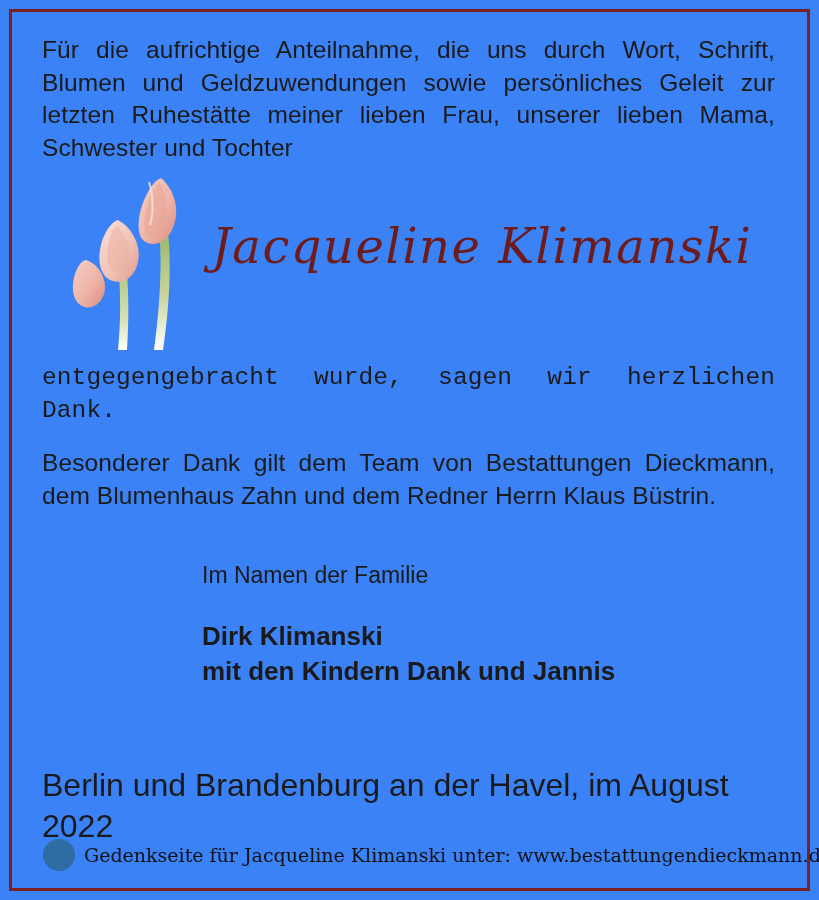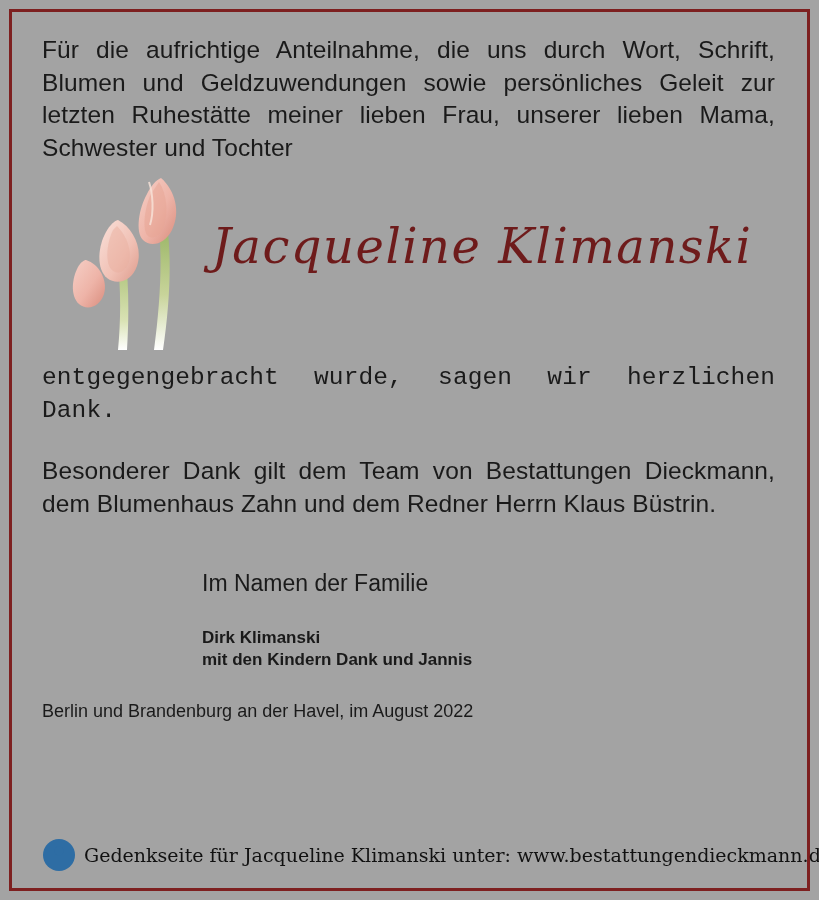--- a/index.html
+++ b/index.html
@@ -12,21 +12,21 @@
     height: 900px;
     font-family: "Liberation Sans", sans-serif;
     color: #1a1a1a;
     overflow: hidden;
   }
   .page {
     position: relative;
     width: 819px;
     height: 900px;
     box-sizing: border-box;
-    background: #a3a3a3;
+    background: #3b82f6;
   }
   .border-outer {
     position: absolute;
     left: 9px;
     top: 9px;
     right: 9px;
     bottom: 9px;
     border: 3px solid #7d2020;
     box-sizing: border-box;
   }
@@ -74,40 +74,40 @@
     color: #6e1b1b;
     letter-spacing: 1.5px;
     white-space: nowrap;
   }
   .after-name {
     margin-top: 2px;
     width: 733px;
     font-family: Liberation Mono, monospace;
   }
   .thanks {
-    margin-top: 28px;
+    margin-top: 20px;
     width: 733px;
   }
   .family-block {
     margin-top: 48px;
     padding-left: 160px;
   }
   .family-intro {
     font-size: 23px;
     line-height: 1.3;
   }
   .family-names {
     margin-top: 28px;
-    font-size: 17px;
+    font-size: 26px;
     font-weight: bold;
     line-height: 1.35;
   }
   .place-date {
-    margin-top: 28px;
-    font-size: 18px;
+    margin-top: 76px;
+    font-size: 32px;
     line-height: 1.3;
   }
   .footer {
     position: absolute;
     left: 0;
     bottom: 8px;
     display: flex;
     align-items: center;
     gap: 8px;
   }

